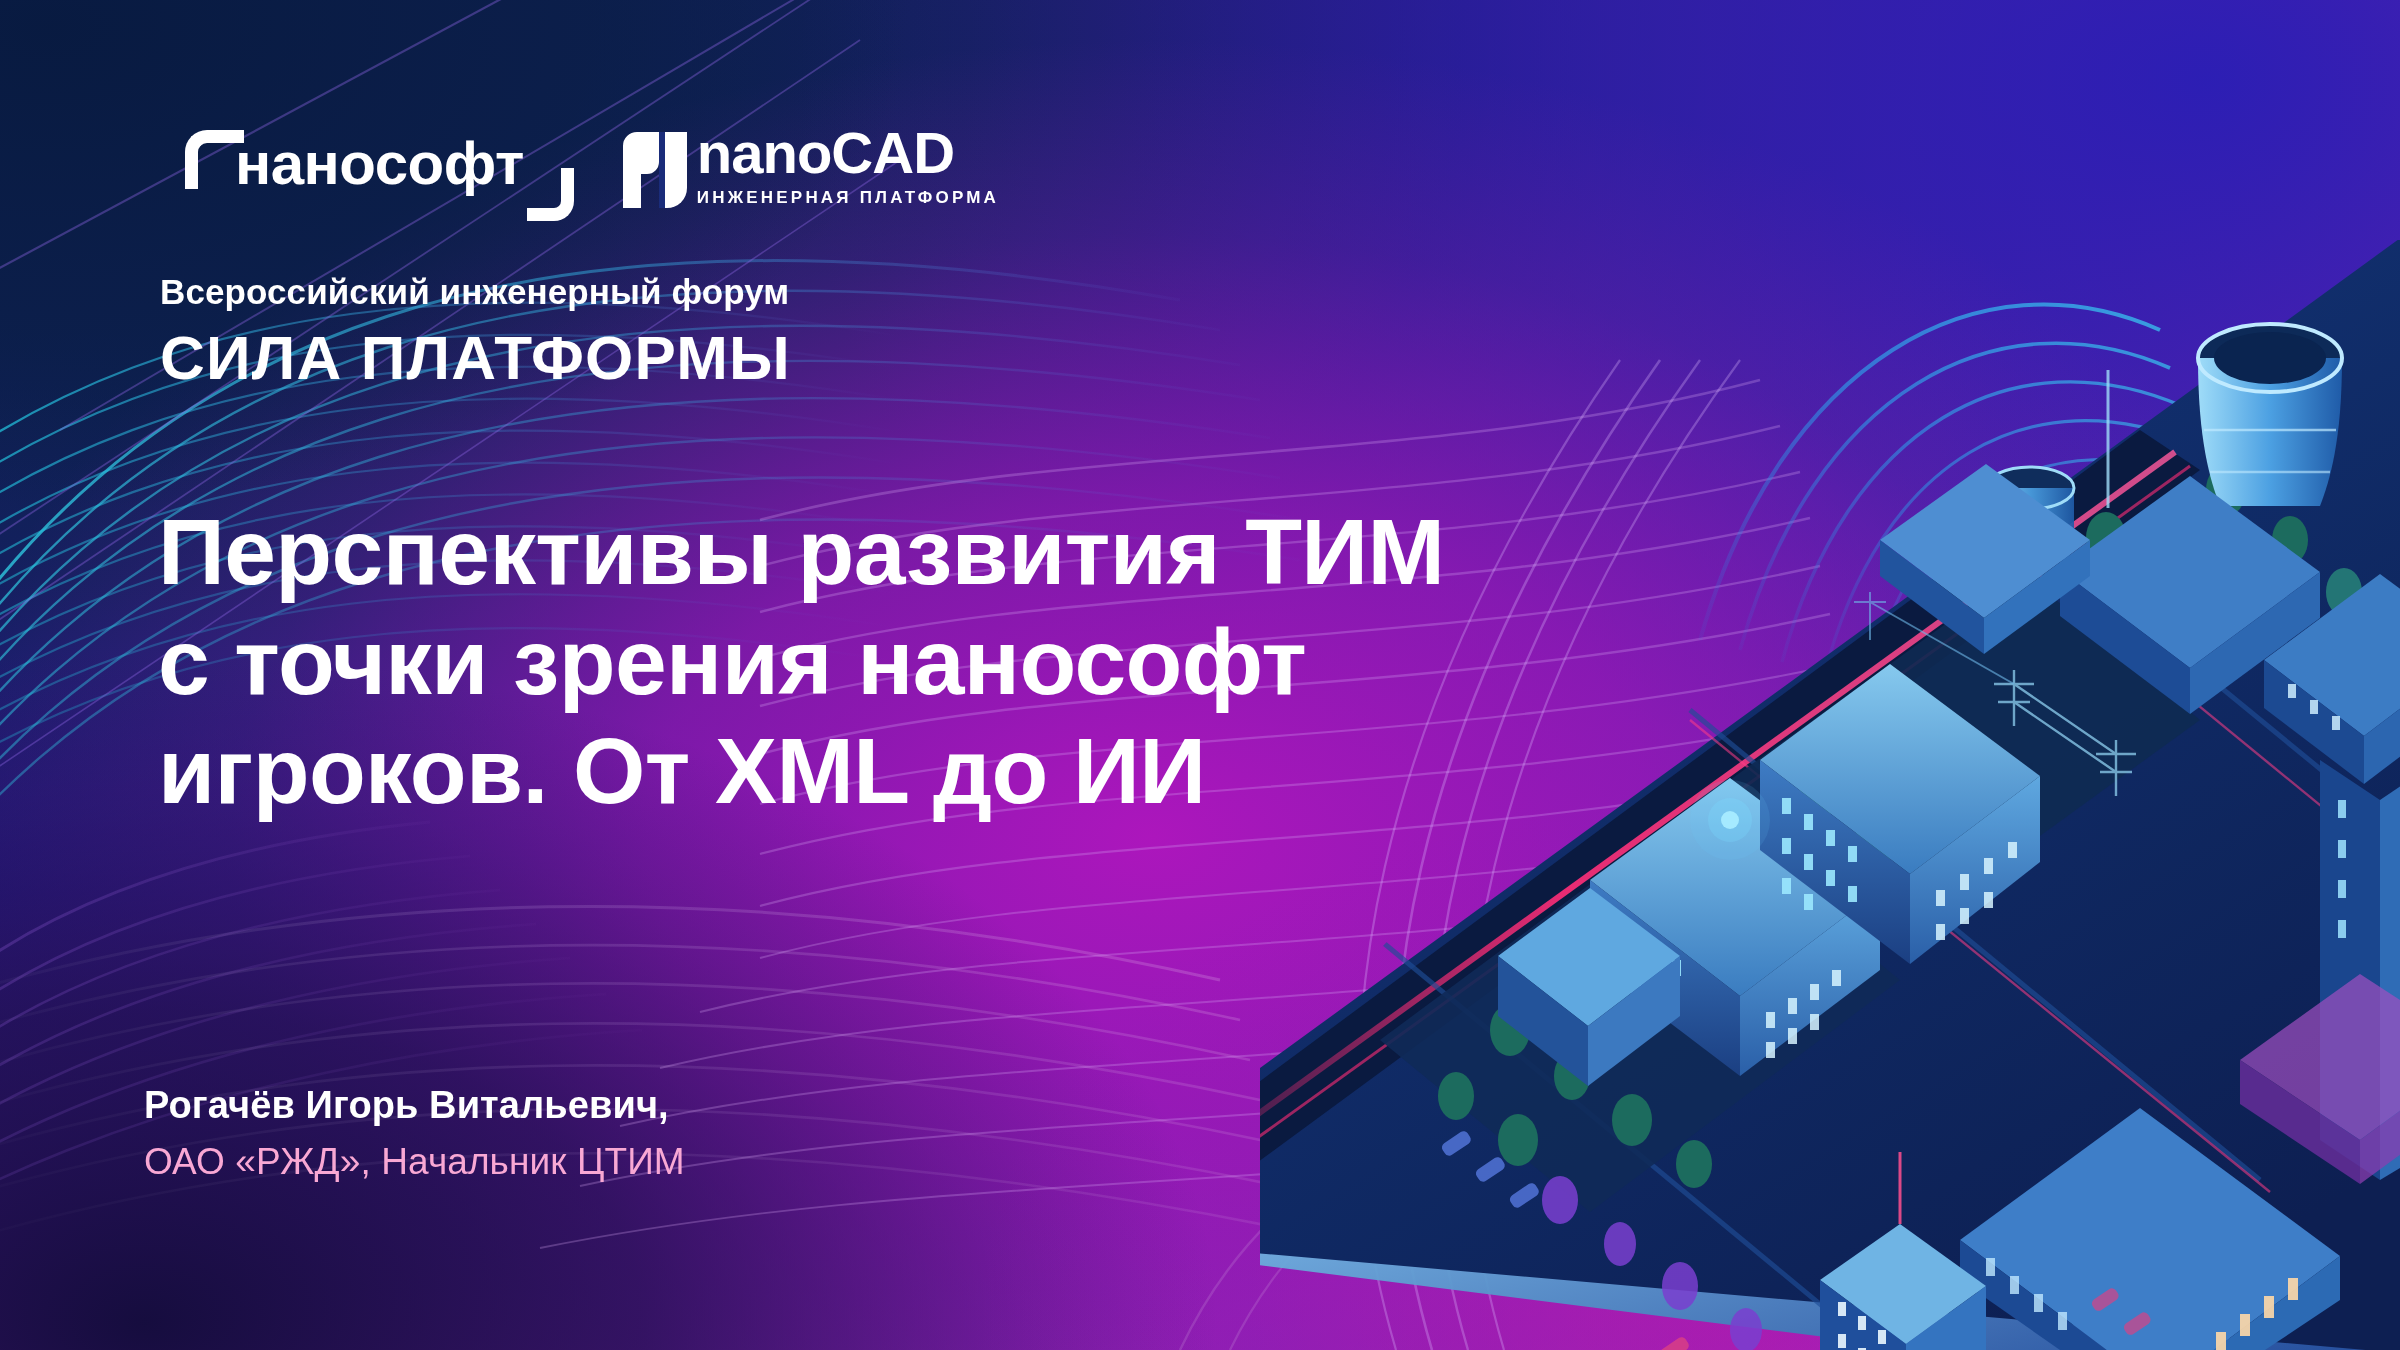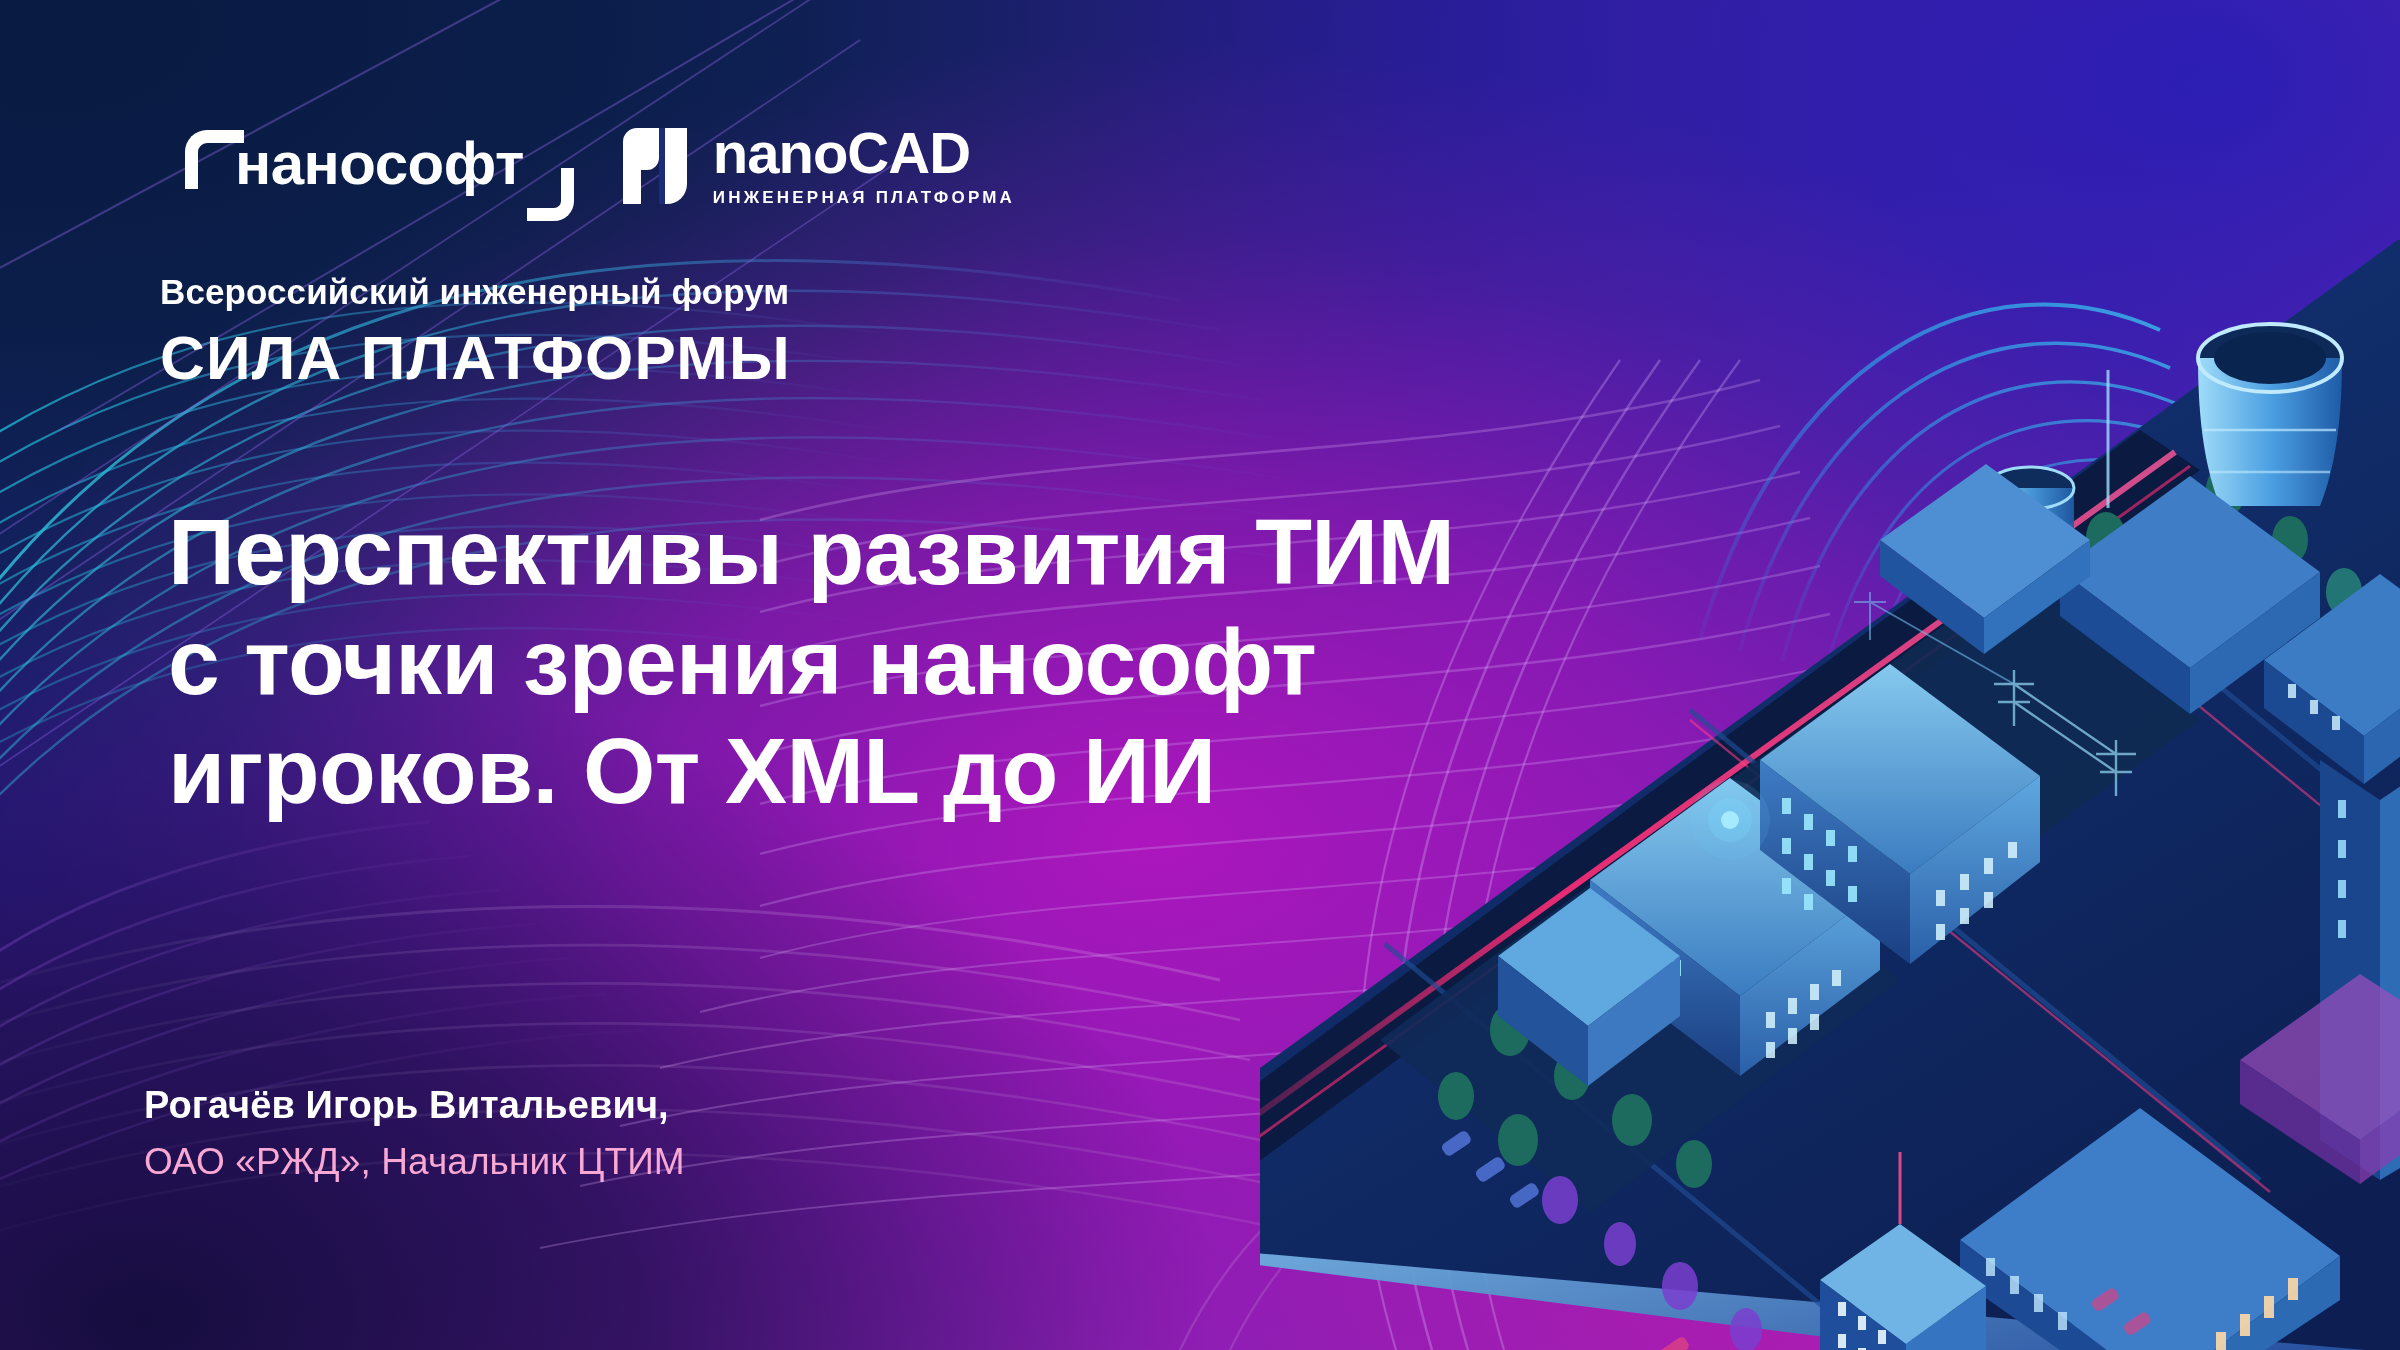--- a/index.html
+++ b/index.html
@@ -49,29 +49,29 @@
   .logo-nanosoft{position:relative;display:flex;align-items:flex-end;height:72px;}
   .ns-quote-open{width:46px;height:46px;position:relative;margin-right:4px;margin-bottom:18px;}
   .ns-quote-open::before{content:"";position:absolute;left:0;top:0;width:46px;height:46px;
     border-top:13px solid #fff;border-left:13px solid #fff;border-top-left-radius:22px;}
   .ns-word{font-size:60px;font-weight:700;color:#fff;letter-spacing:-0.5px;line-height:1;
     font-family:"Liberation Sans",sans-serif;}
   .ns-quote-close{width:36px;height:40px;position:relative;margin-left:3px;align-self:flex-end;margin-bottom:-14px;}
   .ns-quote-close::before{content:"";position:absolute;left:0;top:0;width:34px;height:40px;
     border-bottom:13px solid #fff;border-right:13px solid #fff;border-bottom-right-radius:20px;}
 
-  .logo-nanocad{display:flex;align-items:center;gap:22px;padding-top:2px;}
+  .logo-nanocad{display:flex;align-items:flex-end;gap:6px;padding-top:2px;}
   .nc-mark{width:72px;height:76px;position:relative;}
   .nc-sub{font-size:17px;letter-spacing:3.2px;color:#ffffff;font-weight:600;margin-top:6px;}
   .nc-word{font-size:58px;font-weight:700;color:#fff;line-height:1;letter-spacing:-1px;}
 
   .forum-kicker{position:absolute;left:160px;top:272px;font-size:35px;font-weight:700;color:#fff;letter-spacing:0.1px;}
   .forum-name{position:absolute;left:160px;top:322px;font-size:62px;font-weight:800;color:#fff;letter-spacing:1.2px;}
 
-  .main-title{position:absolute;left:168px;top:498px;width:1300px;
+  .main-title{position:absolute;left:158px;top:498px;width:1300px;
     font-size:93px;font-weight:800;color:#fff;line-height:1.18;letter-spacing:-0.6px;}
   .main-title div{white-space:nowrap;}
 
   .speaker{position:absolute;left:144px;top:1080px;}
   .speaker-name{font-size:38px;font-weight:700;color:#fff;line-height:1.35;letter-spacing:0.1px;}
   .speaker-role{font-size:37px;font-weight:400;color:#f9a8d4;line-height:1.35;margin-top:6px;letter-spacing:0.1px;}
 
   
   .city{position:absolute;left:1260px;top:240px;width:1220px;height:1180px;}
 </style>

